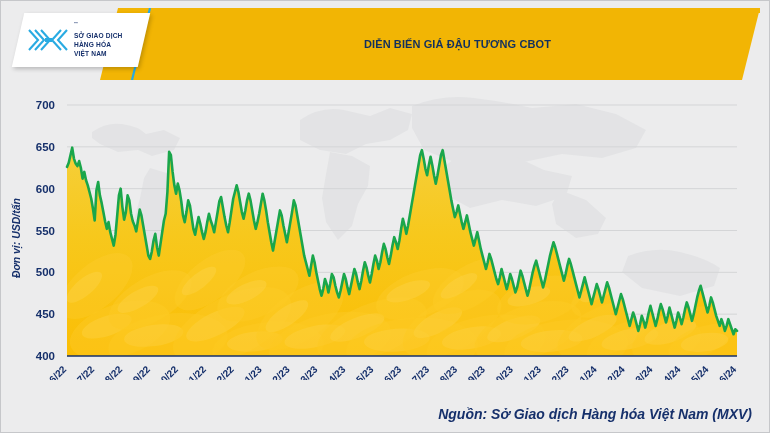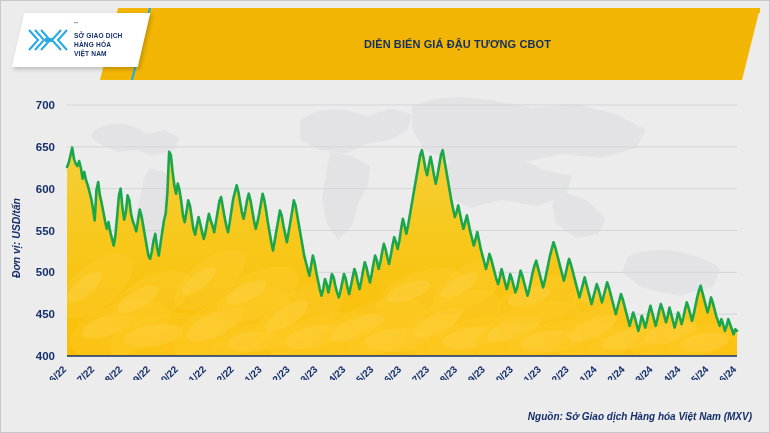--- a/index.html
+++ b/index.html
@@ -77,21 +77,21 @@
   #yaxis-title {
     position:absolute; left:-84px; top:152px;
     width:200px; text-align:center;
     transform:rotate(-90deg);
     font-size:10.5px; font-style:italic; font-weight:bold;
     color:#16306b; white-space:nowrap;
   }
 
   #source-note {
     position:absolute; right:18px; bottom:11px;
-    font-size:10px; font-weight:bold; font-style:italic;
+    font-size:14px; font-weight:bold; font-style:italic;
     color:#16306b; white-space:nowrap;
   }
 </style>
 </head>
 <body>
 
 <svg id="worldmap-bg" viewBox="0 0 770 433" preserveAspectRatio="none" aria-hidden="true">
   <g fill="#dcdddf">
     <path d="M92 132 q14-10 30-8 t24 10 l18-4 16 8 -6 12 -22 6 -14-6 -20 2 -18-8 -8-6z"></path>
     <path d="M150 168 l20 6 10 14 -4 20 6 18 -2 24 -10 22 -14 10 -10-16 -4-26 -8-20 6-22 4-20z"></path>

